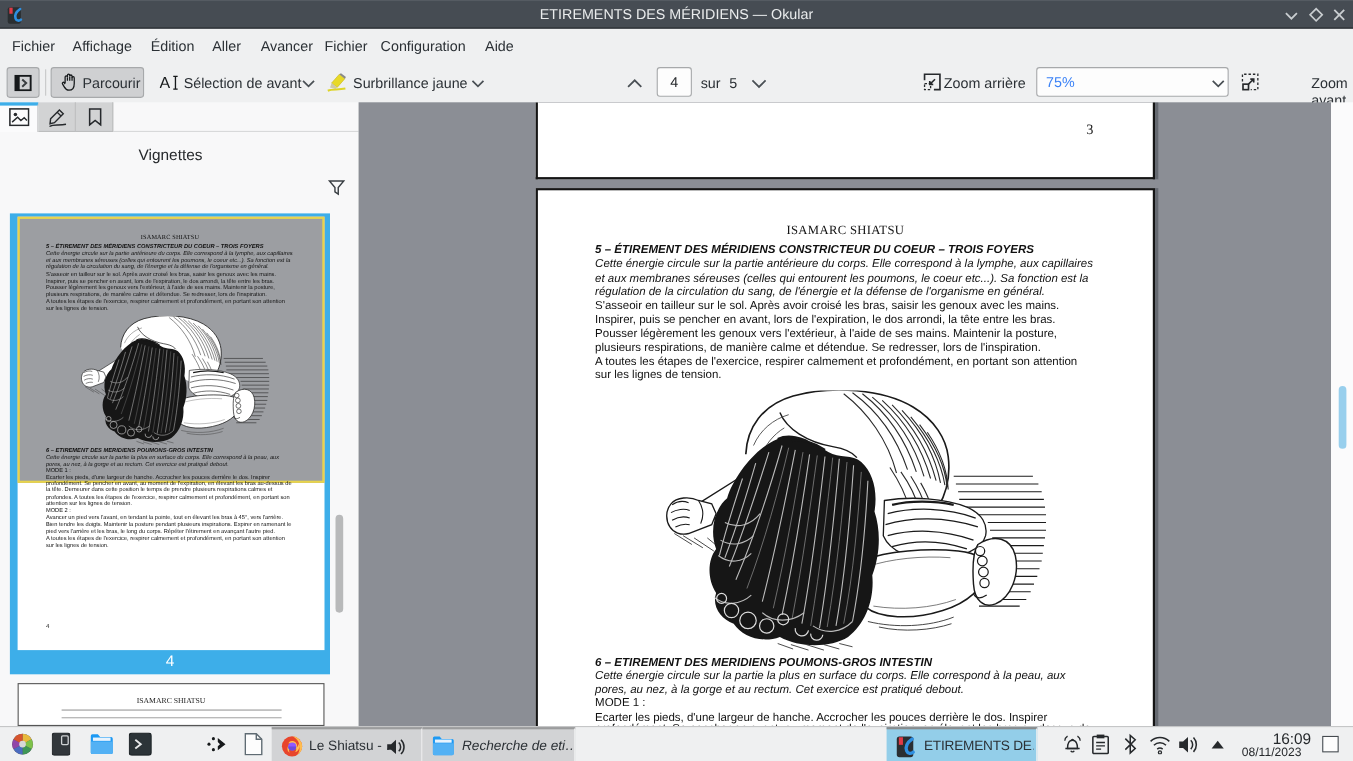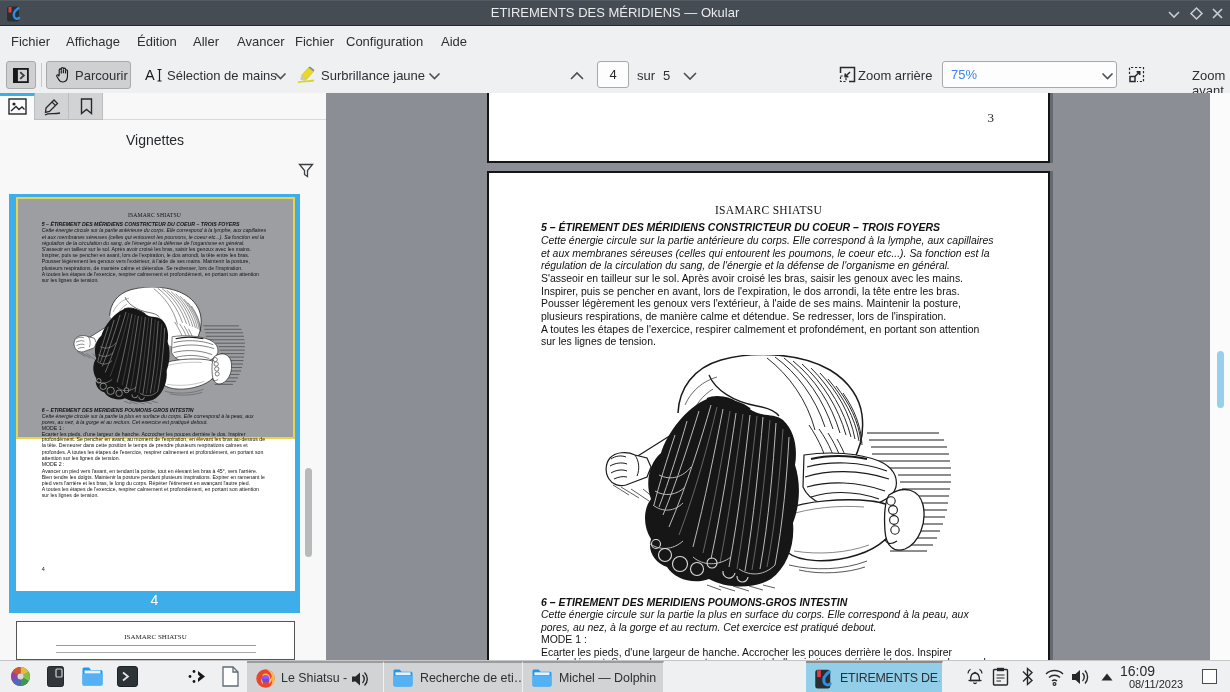--- a/index.html
+++ b/index.html
@@ -103,21 +103,21 @@
     <path d="M4.2 9.5 V4.0 c0-1.5 2.1-1.5 2.1 0 V2.6 c0-1.5 2.1-1.5 2.1 0 V3.3 c0-1.5 2.1-1.5 2.1 0 V4.8 c0-1.4 2-1.4 2 0 V9.8 c0 3.4-1.6 6.2-4.8 6.2 c-2.3 0-3.3-1.2-4.3-3 L1.8 10.3 c-0.6-1.1 0.9-2.1 1.6-1.1 l0.8 1.2"></path>
     <path d="M6.3 4.2 V7.5 M8.4 3.5 V7.3 M10.5 4.5 V7.4"></path>
     </g>
   </svg>
   <div class="tlabel" style="left:75px">Parcourir</div>
 
   <svg class="abs" style="left:145px;top:10px" width="20" height="17" viewBox="0 0 20 17">
     <text x="0" y="13" font-size="14.5" font-family="Liberation Sans" fill="#16191b">A</text>
     <path d="M12.5 2.5 h2 m2 0 h-2 m0 0 v11.5 m-2 0 h4" stroke="#16191b" stroke-width="1.2" fill="none"></path>
   </svg>
-  <div class="tlabel" style="left:167px">Sélection de mains</div>
+  <div class="tlabel" style="left:167px">Sélection de avant</div>
   <svg class="abs" style="left:274px;top:15px" width="13" height="9" viewBox="0 0 13 9">
       <path class="chev" d="M1.5 1.5 L6.5 6.5 L11.5 1.5"></path>
     </svg>
 
   <svg class="abs" style="left:297px;top:9px" width="18" height="18" viewBox="0 0 18 18">
     <path d="M4.5 9.5 L11.5 1.5 L16.5 5.5 L9.5 13.5 Z" fill="#e8d928" stroke="#c9b922" stroke-width="0.6"></path>
     <path d="M4.5 9.5 L9.5 13.5 L8 15 L3 13.5 Z" fill="#cfc9a8"></path>
     <path d="M11.5 1.5 L13 0.5 L17.5 4 L16.5 5.5 Z" fill="#8a8a86"></path>
     <path d="M1 16.5 C5 14.5 10 16 17 14.5" stroke="#ded428" stroke-width="1.8" fill="none"></path>
   </svg>
@@ -443,35 +443,27 @@
       <path d="M12 1.5 A10.5 10.5 0 0 1 22.5 12 A10.5 10.5 0 0 1 17 21.2 C20.5 17.5 20.5 12 18 9 C18.6 10.8 18.2 12.2 17.2 12.8 C17.8 9.8 15.8 6.8 12.8 6.4 C10.2 6 8.6 7.2 8.3 9 C10 8.4 11.6 9 12.1 10.2 C9.6 10 7.2 11.4 7.1 14.2 C7.05 16 8.1 17.8 9.6 18.6 C7.6 14.7 10.1 12.4 12.1 13.7 C13.6 14.6 15.3 13.7 15.4 12.2 C16.9 14 16.6 16.5 15.1 18 C18.1 17.3 19.6 14.8 19.6 11.8 C19.6 7 16 2.8 12 1.5 Z" fill="#ffbd4f"></path>
       <circle cx="12.2" cy="12.2" r="4.2" fill="#9059ff"></circle>
       <path d="M8 12.2 a4.2 4.2 0 0 0 8.4 0 Z" fill="#6a4bdc"></path>
     </svg>
     <div class="tx" style="left:34px;width:74px">Le Shiatsu - …</div>
     <svg class="abs" style="left:104px;top:8px" width="18" height="16" viewBox="0 0 18 16">
       <path d="M1 5.5 H4.5 L9 1.5 V14.5 L4.5 10.5 H1 Z" fill="#26292c"></path>
       <path d="M11.5 4 a5.5 5.5 0 0 1 0 8 M13.5 1.5 a9 9 0 0 1 0 13" fill="none" stroke="#26292c" stroke-width="1.4"></path>
     </svg>
   </div>
-  <div class="task" style="left:384px;width:139px;">
+  <div class="task" style="left:384px;width:139px;font-style:italic;">
     <svg class="abs" style="left:9px;top:6px" width="20" height="18" viewBox="0 0 21 19">
         <path d="M0.5 2 a1.5 1.5 0 0 1 1.5-1.5 H7 L9 3 H19 a1.5 1.5 0 0 1 1.5 1.5 V17 a1.5 1.5 0 0 1-1.5 1.5 H2 A1.5 1.5 0 0 1 0.5 17 Z" fill="#1d99f3"></path>
         <path d="M0.5 7 H20.5 V17 a1.5 1.5 0 0 1-1.5 1.5 H2 A1.5 1.5 0 0 1 0.5 17 Z" fill="#53b1f4"></path>
         <rect x="2.5" y="3.5" width="16" height="3" fill="#e8f3fd"></rect>
       </svg>
     <div class="tx" style="left:36px;width:102px">Recherche de eti…</div>
-  </div>
-  <div class="task" style="left:523px;width:141px;">
-    <svg class="abs" style="left:9px;top:6px" width="20" height="18" viewBox="0 0 21 19">
-        <path d="M0.5 2 a1.5 1.5 0 0 1 1.5-1.5 H7 L9 3 H19 a1.5 1.5 0 0 1 1.5 1.5 V17 a1.5 1.5 0 0 1-1.5 1.5 H2 A1.5 1.5 0 0 1 0.5 17 Z" fill="#1d99f3"></path>
-        <path d="M0.5 7 H20.5 V17 a1.5 1.5 0 0 1-1.5 1.5 H2 A1.5 1.5 0 0 1 0.5 17 Z" fill="#53b1f4"></path>
-        <rect x="2.5" y="3.5" width="16" height="3" fill="#e8f3fd"></rect>
-      </svg>
-    <div class="tx" style="left:36px;width:102px">Michel — Dolphin</div>
   </div>
   <div class="task" style="left:806px;width:137px;background:#93cee9;border-top-color:#8a8b8c;">
     <svg class="abs" style="left:8px;top:6px" width="20" height="20" viewBox="0 0 16 16">
       <rect x="1" y="0.5" width="12" height="15" rx="2" fill="#2a2e31"></rect>
       <rect x="2.5" y="1" width="3" height="5.5" fill="#e03a47"></rect>
       <path d="M12.3 2.2 C8.6 4.8 7.2 8.2 8.2 10.9 C9 13 11.5 13.3 13 11.8" fill="none" stroke="#2e8fe0" stroke-width="2.4" stroke-linecap="round"></path>
     </svg>
     <div class="tx" style="left:34px;width:100px;letter-spacing:-0.2px">ETIREMENTS DE…</div>
   </div>
 
@@ -500,16 +492,16 @@
     </g>
     <circle cx="10.5" cy="16" r="1.4" fill="none" stroke="#26292c" stroke-width="1.2"></circle>
   </svg>
   <svg class="abs" style="left:1071px;top:7px" width="20" height="18" viewBox="0 0 20 18">
     <path d="M1 6 H4.5 L9 2 V16 L4.5 12 H1 Z" fill="#26292c"></path>
     <path d="M11.5 5 a5.5 5.5 0 0 1 0 8 M14 2.5 a9.5 9.5 0 0 1 0 13" fill="none" stroke="#26292c" stroke-width="1.4"></path>
   </svg>
   <svg class="abs" style="left:1100px;top:11px" width="14" height="10" viewBox="0 0 14 10">
     <path d="M1.5 8.5 L7 1.5 L12.5 8.5 Z" fill="#26292c"></path>
   </svg>
-  <div class="abs" style="left:1120px;top:2px;width:72px;text-align:left;font-size:14px;color:#26292c">16:09</div>
+  <div class="abs" style="left:1120px;top:2px;width:72px;text-align:right;font-size:14px;color:#26292c">16:09</div>
   <div class="abs" style="left:1112px;top:17px;width:88px;text-align:center;font-size:11px;color:#26292c">08/11/2023</div>
   <div class="abs" style="left:1202px;top:8px;width:15px;height:15px;border:1.5px solid #454b50;background:#fdfdfd"></div>
 </div>
 
 </body></html>

